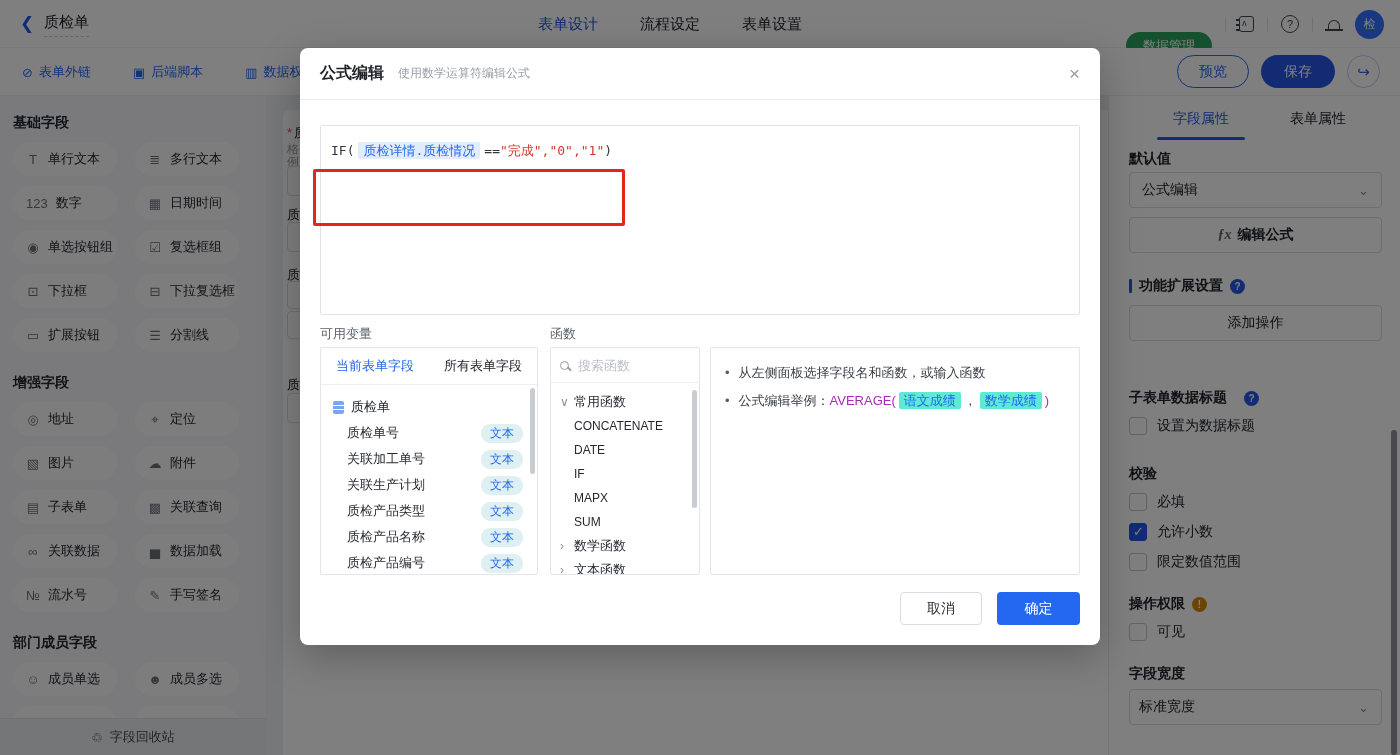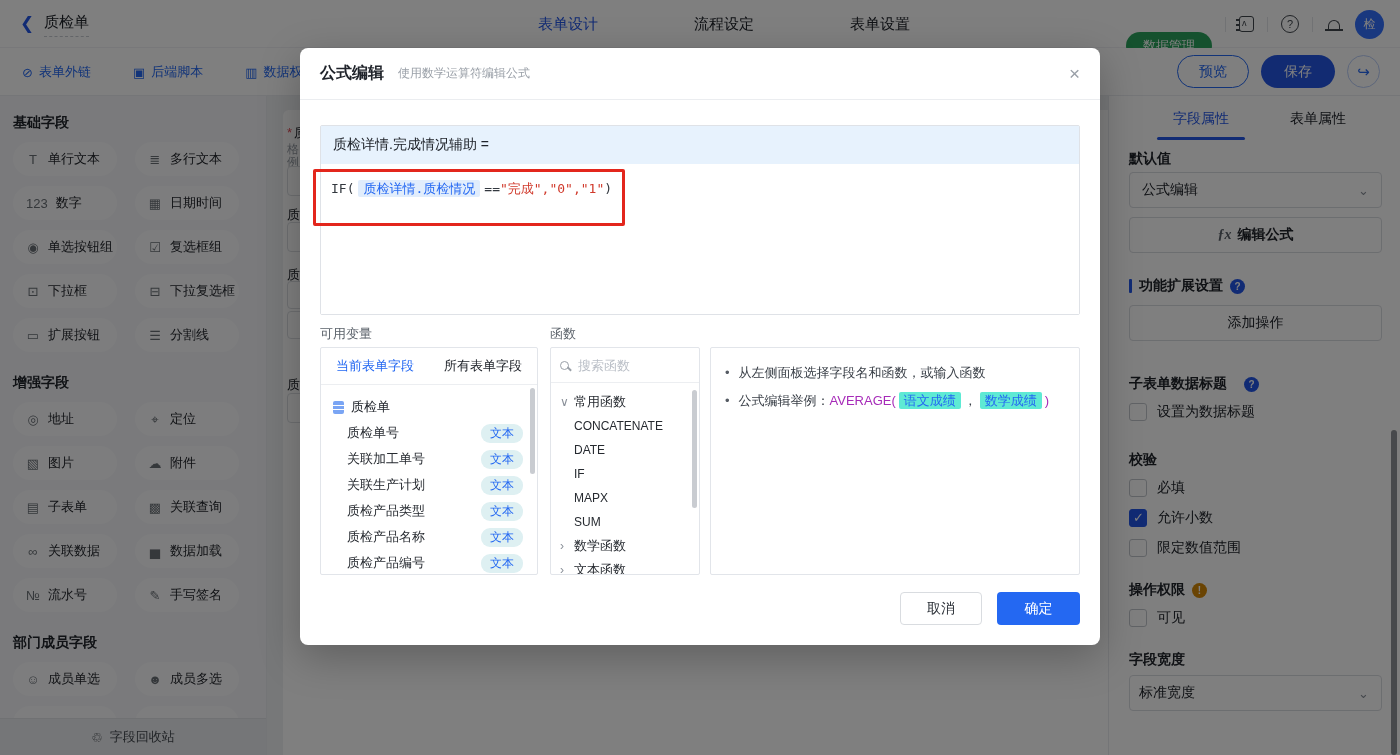--- a/index.html
+++ b/index.html
@@ -4,21 +4,21 @@
 <style>
   html,body{margin:0;padding:0;background:#3a3a3a;}
   *{box-sizing:border-box;}
   .stage{position:relative;width:1400px;height:755px;overflow:hidden;background:#eef0f3;
          font-family:"Liberation Sans","DejaVu Sans",sans-serif;color:#20242b;}
 
   
   .topbar{position:absolute;left:0;top:0;right:0;height:48px;background:#fff;border-bottom:1px solid #f0f1f4;z-index:1;}
   .back{position:absolute;left:20px;top:13px;color:#2356e8;font-size:17px;font-weight:bold;cursor:pointer;}
   .apptitle{position:absolute;left:44px;top:13px;font-size:15px;color:#20242b;padding-bottom:4px;border-bottom:1px dashed #c6cad1;}
-  .ttabs{position:absolute;left:538px;top:0;height:48px;display:flex;gap:96px;align-items:center;}
+  .ttabs{position:absolute;left:538px;top:0;height:48px;display:flex;gap:42px;align-items:center;}
   .ttab{font-size:15px;color:#20242b;cursor:pointer;white-space:nowrap;}
   .ttab.active{color:#2356e8;}
   .topright{position:absolute;right:16px;top:0;height:48px;display:flex;align-items:center;gap:13px;}
   .btn-green{height:28px;padding:0 17px;border-radius:15px;background:#2ba35c;color:#fff;font-size:13px;border:none;display:flex;align-items:center;cursor:pointer;margin-top:44px;}
   .tdiv{width:1px;height:15px;background:#e3e5e9;}
   .contacts{width:15px;height:16px;border:1.6px solid #41464d;border-radius:3px;position:relative;}
   .contacts::before{content:"";position:absolute;left:-4px;top:2px;width:4px;height:1.6px;background:#41464d;box-shadow:0 5px 0 #41464d,0 10px 0 #41464d;}
   .contacts::after{content:"ʌ";position:absolute;left:2px;top:1px;font-size:9px;color:#41464d;}
   .qcirc{width:18px;height:18px;border:1.6px solid #41464d;border-radius:50%;display:flex;align-items:center;justify-content:center;}
   .qcirc::after{content:"?";font-size:11px;color:#41464d;}
@@ -69,21 +69,21 @@
   .sec-head{display:flex;align-items:center;gap:7px;font-size:14px;font-weight:bold;color:#20242b;}
   .bluebar{width:3px;height:14px;background:#2356e8;border-radius:1px;}
   .hcirc{width:15px;height:15px;border-radius:50%;background:#2356e8;color:#fff;font-size:10px;display:flex;align-items:center;justify-content:center;font-weight:bold;}
   .wcirc{width:15px;height:15px;border-radius:50%;background:#d48806;color:#fff;font-size:10px;display:flex;align-items:center;justify-content:center;font-weight:bold;}
   .checkrow{display:flex;align-items:center;gap:10px;font-size:14px;color:#20242b;height:18px;cursor:pointer;}
   .cbox{width:18px;height:18px;border:1px solid #c3c7cd;border-radius:3px;background:#fff;flex:none;}
   .cbox.checked{background:#2356e8;border-color:#2356e8;position:relative;}
   .cbox.checked::after{content:"\2713";position:absolute;left:3px;top:0px;color:#fff;font-size:13px;}
   .rp-thumb{position:absolute;right:3px;top:334px;width:6px;height:325px;background:#8f9398;border-radius:3px;} .mt4{margin-top:4px;} .mt6{margin-top:6px;padding-left:9px;} .mt8{margin-top:8px;}
   .mt9{margin-top:9px;font-weight:bold;} .mt10{margin-top:10px;} .mt12{margin-top:12px;} .mt24{margin-top:24px;}
-  .mt30{margin-top:30px;} .mt34{margin-top:34px;gap:17px;}
+  .mt30{margin-top:30px;} .mt34{margin-top:48px;gap:17px;}
 
   
   .overlay{position:absolute;inset:0;background:rgba(0,0,0,0.5);z-index:5;}
   .modal{position:absolute;left:300px;top:48px;width:800px;height:597px;background:#fff;border-radius:8px;z-index:10;box-shadow:0 12px 40px rgba(0,0,0,.25);}
   .m-header{height:52px;display:flex;align-items:center;padding:0 20px;border-bottom:1px solid #ebedf0;}
   .m-title{font-size:16px;font-weight:bold;color:#20242b;}
   .m-sub{font-size:12px;color:#9aa0a8;margin-left:14px;}
   .m-close{margin-left:auto;color:#9aa0a8;font-size:19px;cursor:pointer;line-height:1;}
   .fbox{position:absolute;left:20px;top:77px;width:760px;height:190px;border:1px solid #dfe2e7;border-radius:2px;}
   .fbox-head{height:38px;background:#e7f2fd;display:flex;align-items:center;padding:0 12px;font-size:14px;color:#20242b;}
@@ -385,21 +385,20 @@
   <div class="overlay"></div>
 
   <section class="modal">
     <div class="m-header">
       <span class="m-title">公式编辑</span>
       <span class="m-sub">使用数学运算符编辑公式</span>
       <span class="m-close">×</span>
     </div>
 
     <div class="fbox">
-      <div class="fbox-head">质检详情.完成情况辅助 =</div>
       <div class="fbox-body">
         <span>IF(</span><span class="tok">质检详情.质检情况</span><span>==</span><span class="fstr">"完成","0","1"</span><span>)</span>
       </div>
     </div>
     <div class="red-annot"></div>
 
     <div class="panel-label" style="left:20px;top:277px">可用变量</div>
     <div class="vpanel">
       <div class="v-tabs">
         <div class="v-tab active">当前表单字段</div>

